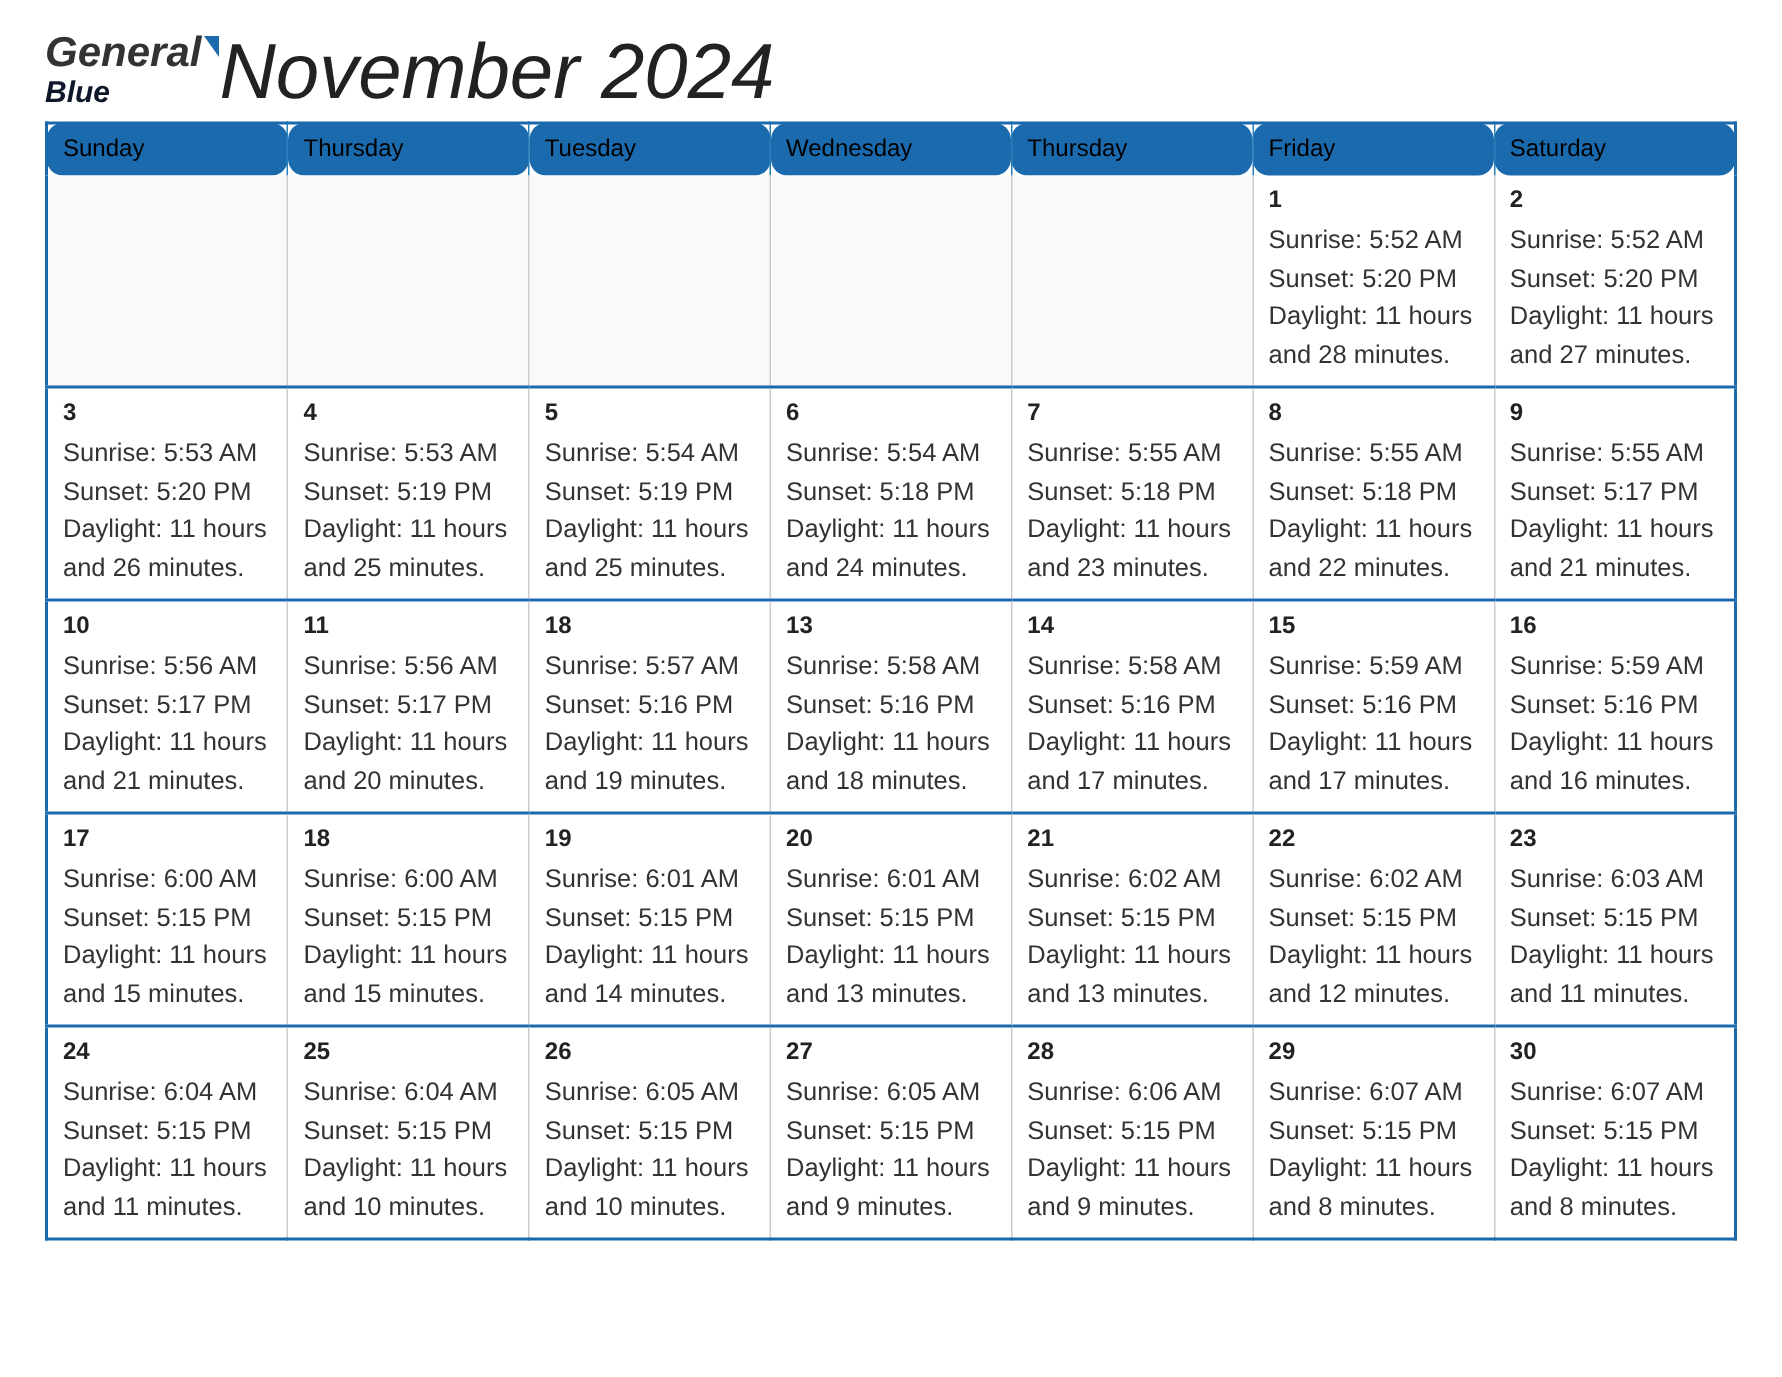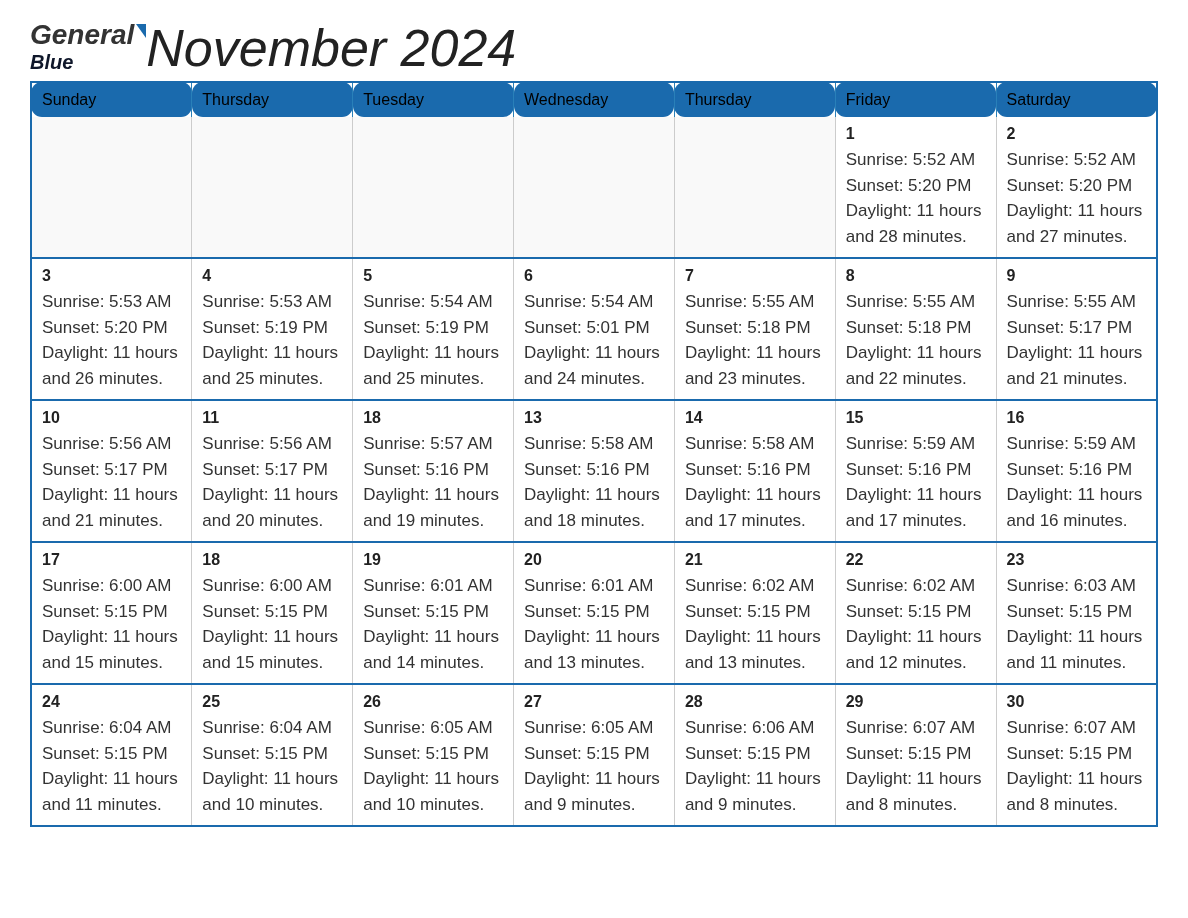--- a/index.html
+++ b/index.html
@@ -179,21 +179,21 @@
         </td>
         <td>
           <span class="day-number">5</span>
           <div class="day-info">Sunrise: 5:54 AM
 Sunset: 5:19 PM
 Daylight: 11 hours and 25 minutes.</div>
         </td>
         <td>
           <span class="day-number">6</span>
           <div class="day-info">Sunrise: 5:54 AM
-Sunset: 5:01 PM
+Sunset: 5:18 PM
 Daylight: 11 hours and 24 minutes.</div>
         </td>
         <td>
           <span class="day-number">7</span>
           <div class="day-info">Sunrise: 5:55 AM
 Sunset: 5:18 PM
 Daylight: 11 hours and 23 minutes.</div>
         </td>
         <td>
           <span class="day-number">8</span>

